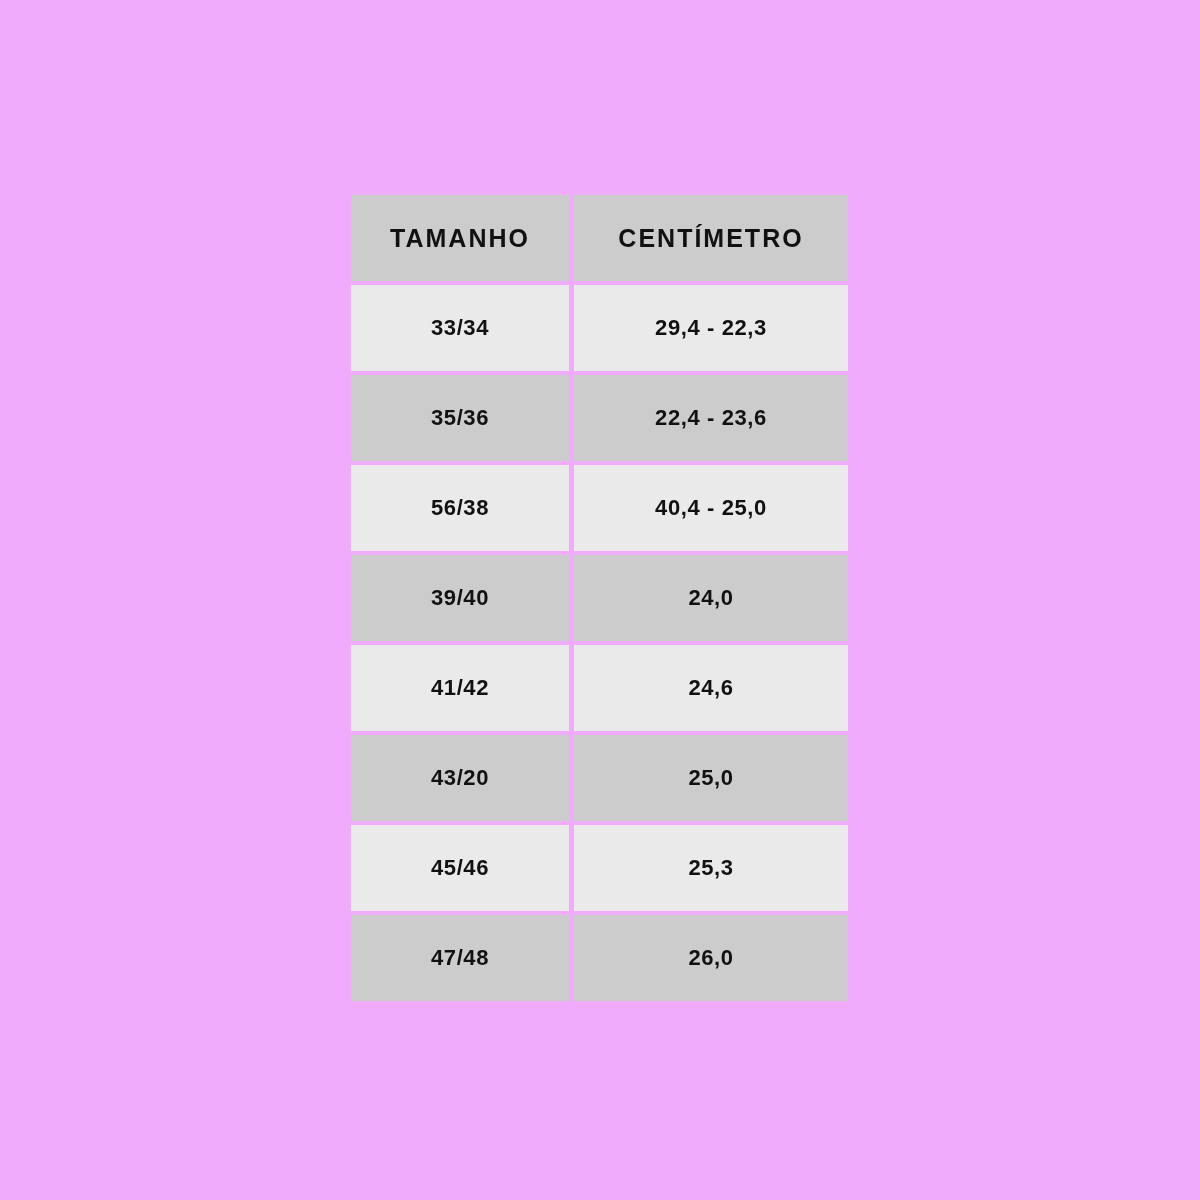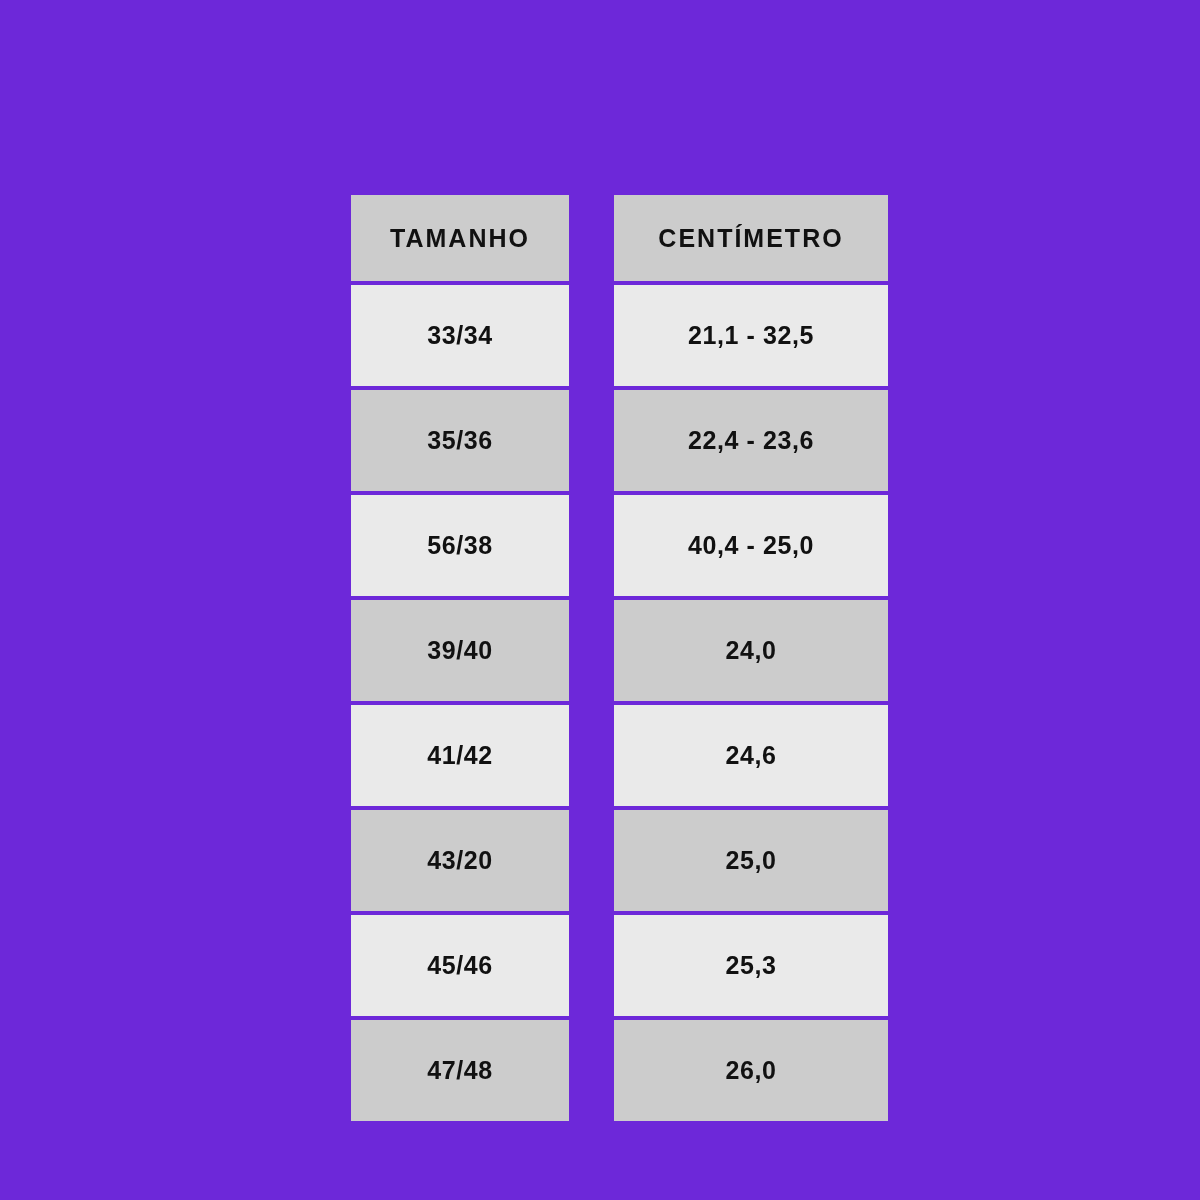--- a/index.html
+++ b/index.html
@@ -12,21 +12,21 @@
     height: 1200px;
     background: #ffffff;
     font-family: "Liberation Sans", sans-serif;
     overflow: hidden;
   }
 
   .page {
     position: relative;
     width: 1200px;
     height: 1200px;
-    background: #6d28d9;
+    background: #f0abfc;
   }
 
   
   .size-table {
     position: absolute;
     left: 351px;
     top: 195px;
     width: 497px;
     display: flex;
     flex-direction: column;
@@ -50,36 +50,35 @@
   }
 
   .cell-size {
     width: 218px;
     flex: 0 0 218px;
   }
 
   .cell-cm {
     width: 274px;
     flex: 0 0 274px;
-    margin-left: 40px;
   }
 
   
   .header-row .cell {
     height: 86px;
     background: #cccccc;
     font-size: 25px;
     font-weight: bold;
     letter-spacing: 2.0px;
   }
 
   
   .data-row .cell {
-    height: 101px;
-    font-size: 25px;
+    height: 86px;
+    font-size: 22px;
     font-weight: bold;
     letter-spacing: 0.6px;
   }
 
   .data-row.shade-light .cell {
     background: #eaeaea;
   }
 
   .data-row.shade-dark .cell {
     background: #cccccc;
@@ -99,21 +98,21 @@
       <div class="cell cell-cm">
         <span>CENTÍMETRO</span>
       </div>
     </div>
 
     <div class="table-row data-row shade-light">
       <div class="cell cell-size">
         <span>33/34</span>
       </div>
       <div class="cell cell-cm">
-        <span>21,1 - 32,5</span>
+        <span>29,4 - 22,3</span>
       </div>
     </div>
 
     <div class="table-row data-row shade-dark">
       <div class="cell cell-size">
         <span>35/36</span>
       </div>
       <div class="cell cell-cm">
         <span>22,4 - 23,6</span>
       </div>

